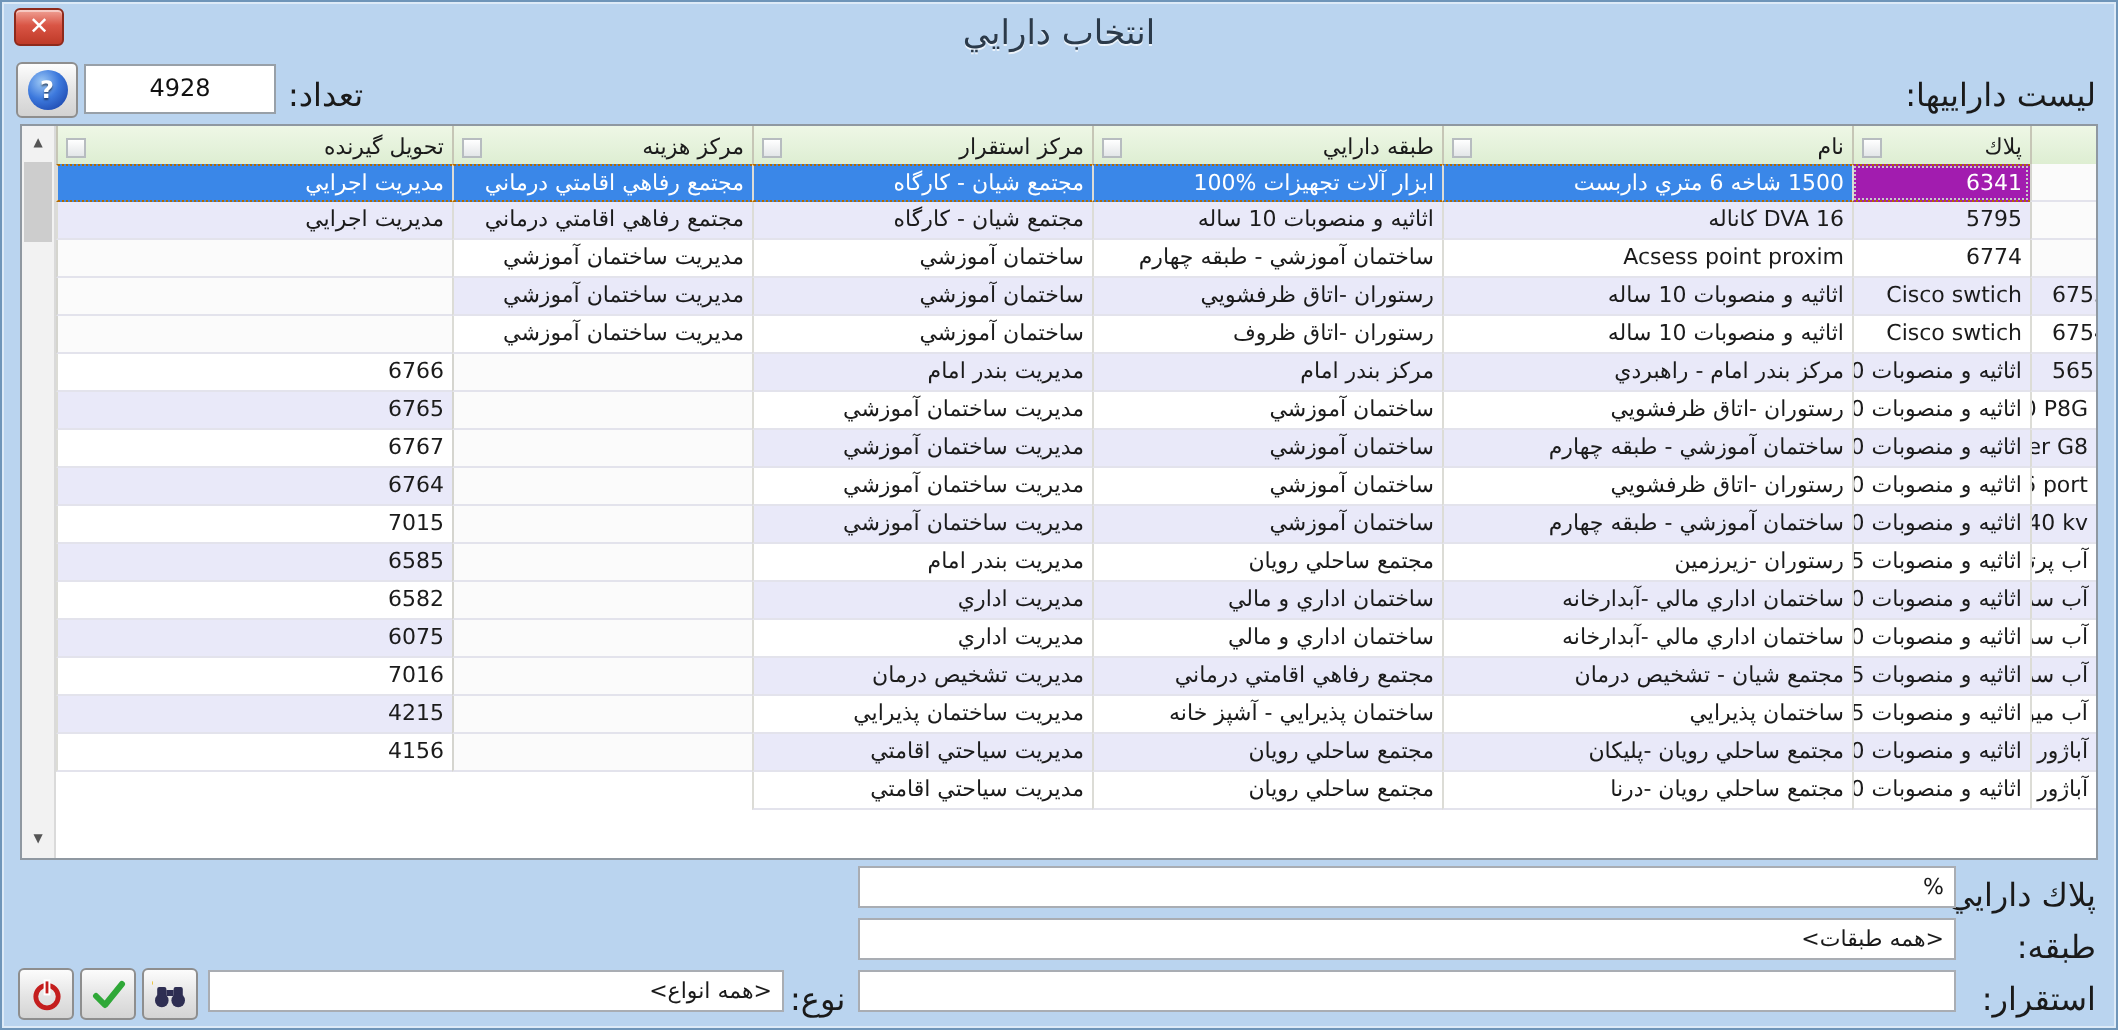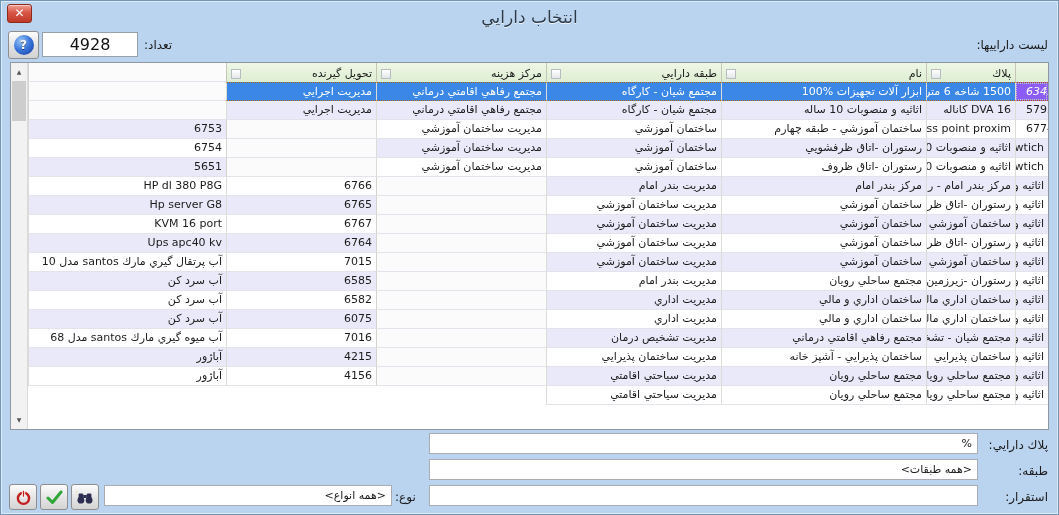--- a/index.html
+++ b/index.html
@@ -38,24 +38,24 @@
   }
   .help-globe {
     width:20px; height:20px; border-radius:50%;
     background:radial-gradient(circle at 35% 30%, #9cc8f5, #3d79dd 45%, #12379e);
     color:#fff; font-weight:bold; font-size:12px; text-align:center; line-height:20px;
     text-shadow:0 1px 1px rgba(0,0,0,.5);
   }
   .count-box {
     position:absolute; top:31px; left:41px; width:96px; height:25px;
     background:#fff; border:1px solid #98a0a8;
-    text-align:center; font-size:16px; color:#111; line-height:23px;
+    text-align:center; font-size:12px; color:#111; line-height:23px;
     direction:ltr;
   }
-  .lbl { position:absolute; font-size:12px; color:#1a1a1a; white-space:nowrap; }
+  .lbl { position:absolute; font-size:16px; color:#1a1a1a; white-space:nowrap; }
   .lbl-count { top:37px; left:143px; }
   .lbl-list  { top:37px; right:10px; }
 
   
   .grid-wrap {
     position:absolute; top:61px; right:9px; left:9px; height:368px;
     background:#fff; border:1px solid #8f98a1;
   }
   .vscroll {
     position:absolute; top:0; bottom:0; left:0; width:17px;
@@ -89,21 +89,21 @@
   }
   .grid > .hcell { grid-row:1; height:22px; }
   .hcheck {
     width:10px; height:10px; flex:0 0 auto;
     border:1px solid #b7bcc0; background:linear-gradient(#ffffff,#e3e6e8);
   }
   .ind { background:#fbfbfb; border-left:1px solid #d5d5cf; }
   .hind { background:linear-gradient(#eef7e6,#dcedd0); border-bottom:1px solid #b9b9a9; }
   .alt { background:#e9e9f9; }
   .sel { background:#3a87e8; color:#fff; border-bottom:1px dotted #b26a00; border-top:1px dotted #b26a00; }
-  .sel.plak { background:#8b5cf6; color:#fff; outline:1px dotted #c9c9c9; outline-offset:-2px;font-style:italic; }
+  .sel.plak { background:#a21caf; color:#fff; outline:1px dotted #c9c9c9; outline-offset:-2px; }
   .plak { text-align:right; direction:ltr; padding-left:10px; }
 
   
   .filter-input {
     position:absolute; height:21px; background:#fff; border:1px solid #a9adb3;
     font-family:"DejaVu Sans", sans-serif; font-size:11px; color:#1a1a1a;
     direction:rtl; text-align:right; padding:0 5px;
   }
   .fi-plak { top:432px; right:80px; width:549px; }
   .fi-class { top:458px; right:80px; width:549px; }
@@ -150,20 +150,24 @@
         <div class="cell hcell">
           <span>پلاك</span>
           <div class="hcheck"></div>
         </div>
         <div class="cell hcell">
           <span>نام</span>
           <div class="hcheck"></div>
         </div>
         <div class="cell hcell">
           <span>طبقه دارايي</span>
+          <div class="hcheck"></div>
+        </div>
+        <div class="cell hcell">
+          <span>مرکز استقرار</span>
           <div class="hcheck"></div>
         </div>
         <div class="cell hcell">
           <span>مرکز هزينه</span>
           <div class="hcheck"></div>
         </div>
         <div class="cell hcell">
           <span>تحويل گيرنده</span>
           <div class="hcheck"></div>
         </div>

